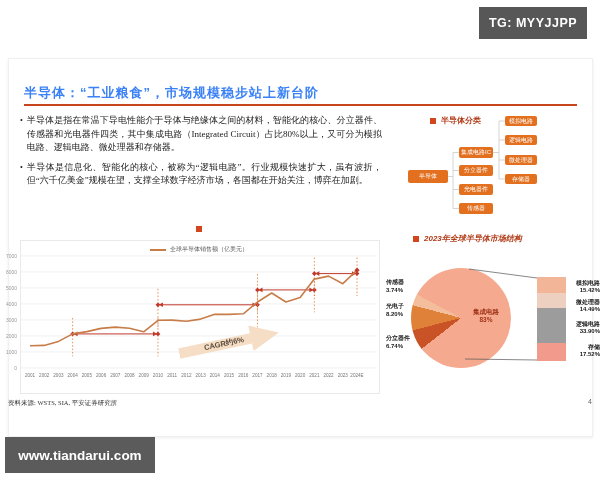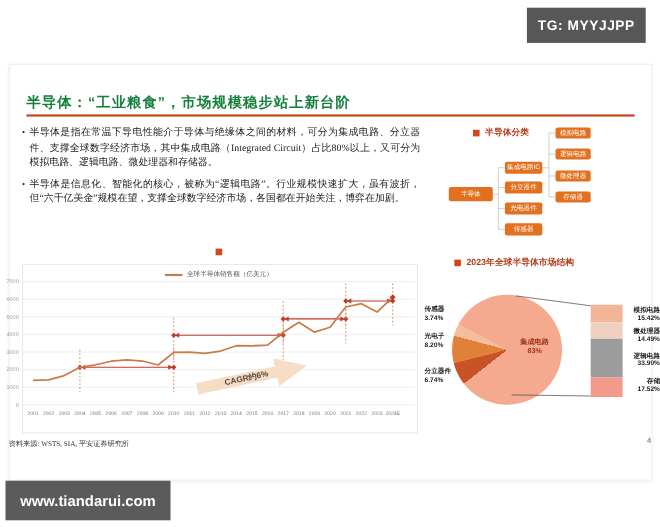--- a/index.html
+++ b/index.html
@@ -4,42 +4,42 @@
 <style>
   html,body{margin:0;padding:0;}
   body{width:600px;height:480px;position:relative;background:#fff;overflow:hidden;
        font-family:"Liberation Sans",sans-serif;}
   .abs{position:absolute;}
   .badge{left:479px;top:7px;width:108px;height:32px;background:#575757;color:#fff;
          font-weight:bold;font-size:12.5px;letter-spacing:.5px;
          display:flex;align-items:center;justify-content:center;}
   .frame{left:8px;top:58px;width:583px;height:377px;border:1px solid #f0f0f0;
          box-shadow:0 1px 3px rgba(0,0,0,.07);}
-  .page-title{left:24px;top:84px;font-size:13px;font-weight:bold;color:#15803d;letter-spacing:1px;}
+  .page-title{left:24px;top:84px;font-size:13px;font-weight:bold;color:#3b82f6;letter-spacing:1px;}
   .title-rule{left:24px;top:104px;width:553px;height:2px;background:#c8441c;}
   .bullets{left:20px;top:114px;width:362px;font-family:"Liberation Serif",serif;
            font-size:9px;line-height:1.5;color:#222;text-align:justify;}
   .bullet{display:flex;gap:4px;margin-bottom:6px;}
   .bullet .dot{font-size:8px;line-height:1.7;flex:none;}
   .bullet .btxt{flex:1;}
   .sec-title{display:flex;align-items:center;gap:5px;font-size:8px;font-weight:bold;color:#b13a17;}
   .sq{width:6px;height:6px;background:#d2461e;flex:none;}
   .chart-title{left:20px;top:226px;width:358px;justify-content:center;}
   .chartbox{left:20px;top:240px;width:358px;height:152px;border:1px solid #e9e9e9;background:#fff;}
   .legend{left:20px;top:245px;width:358px;display:flex;justify-content:center;align-items:center;
           gap:4px;font-size:6px;color:#555;}
   .legend .sw{width:16px;height:2px;background:#c87c48;}
   .linechart{left:0;top:250px;}
   .cagr{left:178px;top:330px;width:92px;height:26px;transform:rotate(-12deg);
         background:rgba(244,218,193,.92);
         clip-path:polygon(0 30%,72% 30%,72% 0,100% 50%,72% 100%,72% 70%,0 70%);
         display:flex;align-items:center;justify-content:center;padding-right:10px;
         font-size:7.5px;font-weight:bold;color:#5a4a3a;}
   .sec1{left:430px;top:115px;}
-  .sec2{left:413px;top:233px;}
+  .sec2{left:413px;top:233px;font-style:italic;}
   .dbox{position:absolute;background:#e2701f;color:#fff;border-radius:2px;
         display:flex;align-items:center;justify-content:center;font-size:6px;white-space:nowrap;}
   .root{left:408px;top:170px;width:40px;height:13px;}
   .l2{left:459px;width:34px;height:11px;}
   .l3{left:505px;width:32px;height:10px;}
   .pie{left:411px;top:268px;width:100px;height:100px;border-radius:50%;}
   .plabel{position:absolute;font-size:6px;font-weight:bold;color:#1a1a1a;line-height:1.3;}
   .plabel.ic{left:468px;top:308px;width:36px;text-align:center;color:#a03418;font-size:6.5px;}
   .pl-sensor{left:386px;top:279px;}
   .pl-opto{left:386px;top:303px;}
@@ -59,21 +59,21 @@
 <div class="abs badge">TG: MYYJJPP</div>
 
 <div class="abs frame"></div>
 
 <div class="abs page-title">半导体：“工业粮食”，市场规模稳步站上新台阶</div>
 <div class="abs title-rule"></div>
 
 <div class="abs bullets">
   <div class="bullet">
     <span class="dot">•</span>
-    <span class="btxt">半导体是指在常温下导电性能介于导体与绝缘体之间的材料，可分为集成电路、分立器件、支撑全球数字经济市场，其中集成电路（Integrated Circuit）占比80%以上，又可分为模拟电路、逻辑电路、微处理器和存储器。</span>
+    <span class="btxt">半导体是指在常温下导电性能介于导体与绝缘体之间的材料，智能化的核心、分立器件、传感器和光电器件四类，其中集成电路（Integrated Circuit）占比80%以上，又可分为模拟电路、逻辑电路、微处理器和存储器。</span>
   </div>
   <div class="bullet">
     <span class="dot">•</span>
     <span class="btxt">半导体是信息化、智能化的核心，被称为“逻辑电路”。行业规模快速扩大，虽有波折，但“六千亿美金”规模在望，支撑全球数字经济市场，各国都在开始关注，博弈在加剧。</span>
   </div>
 </div>
 
 <div class="abs sec-title chart-title">
   <span class="sq"></span>
 </div>

